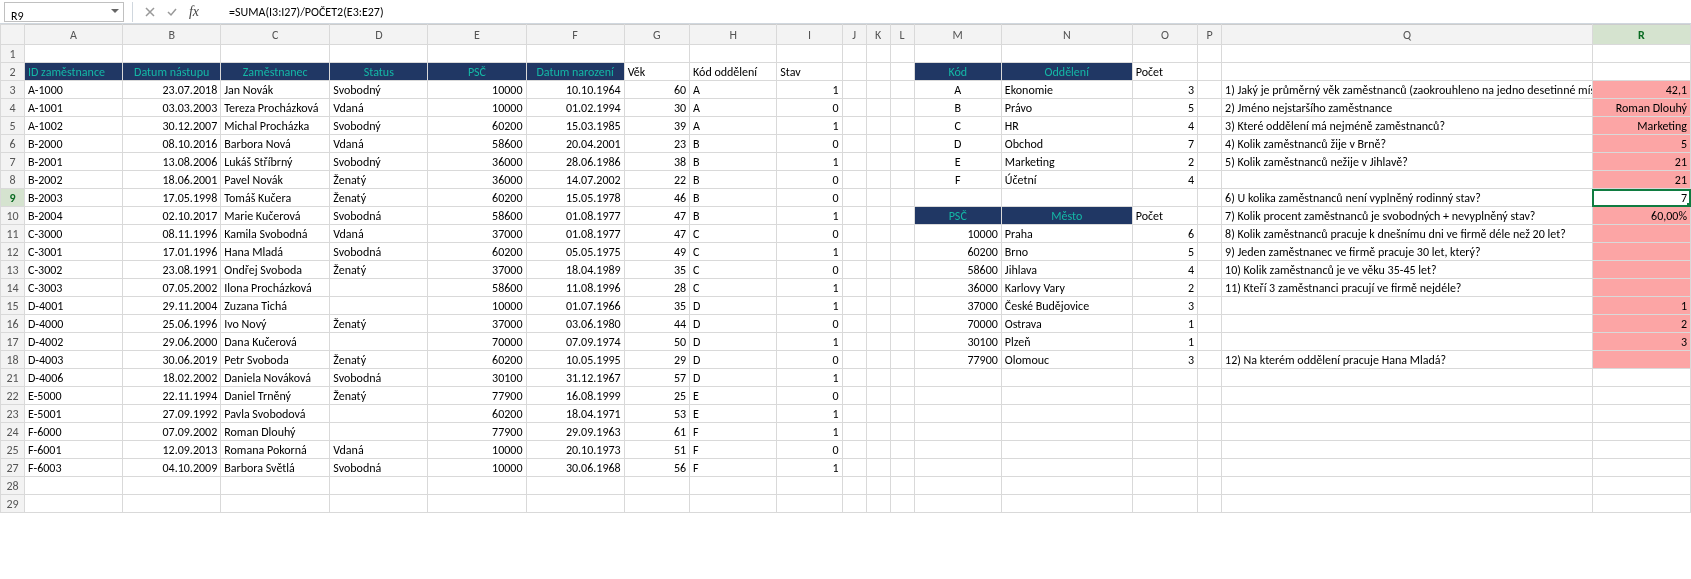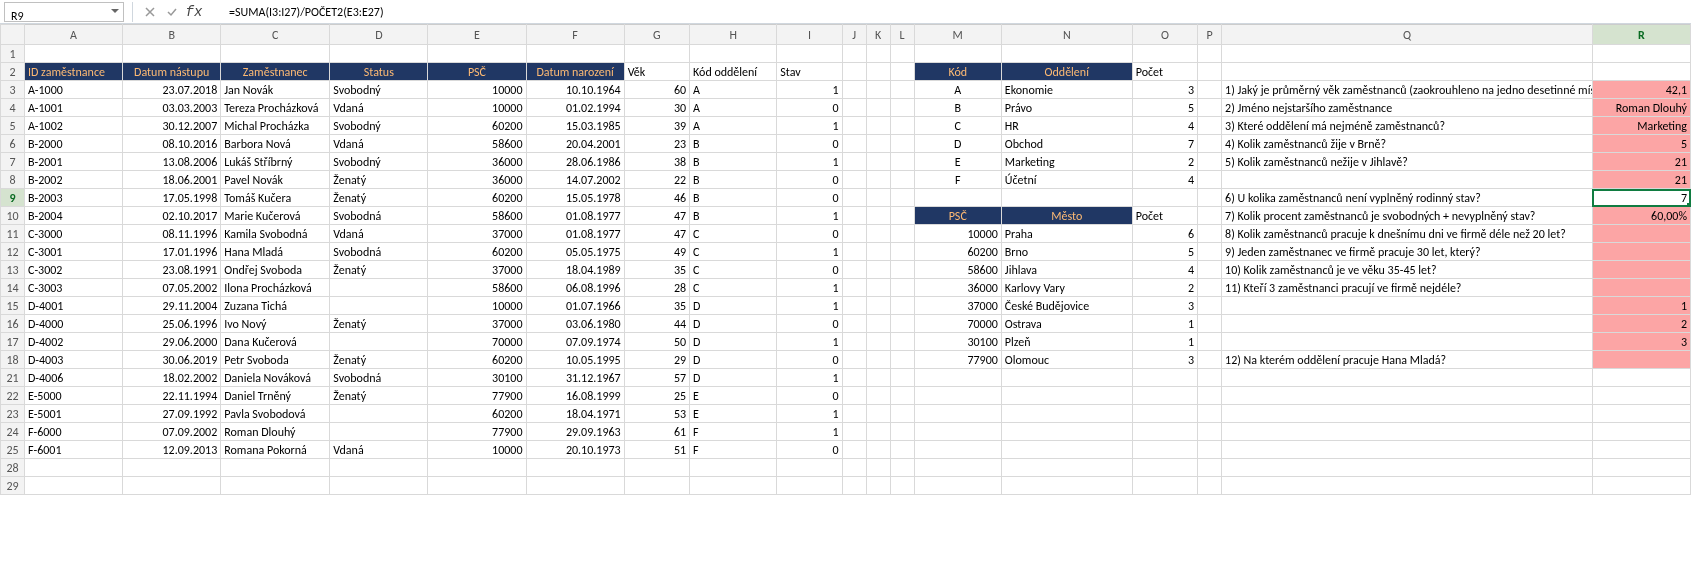--- a/index.html
+++ b/index.html
@@ -33,21 +33,21 @@
     width: 10px; height: 10px; pointer-events: none;
   }
   .nb-arrow svg { width: 10px; height: 10px; fill: #666; }
   .fb-sep { width:1px; height:20px; background:#d0d7de; margin:0 4px; }
   .fb-btn {
     width: 18px; height: 18px;
     display: flex; align-items: center; justify-content: center;
     color: #666; cursor: default;
   }
   .fb-btn svg { width:14px; height:14px; }
-  .fx-label { font-style: italic; font-family: Liberation Mono, monospace; font-size:14px; color:#444;}
+  .fx-label { font-style: italic; font-family: Liberation Serif, serif; font-size:14px; color:#444;}
   .formula-input {
     flex: 1; height: 20px; border: none; outline: none;
     font-size: 12px; padding: 0 6px;
     font-family: Calibri, "Segoe UI", Arial, sans-serif;
     margin-left: 16px;
   }
 
   
   .sheet { position: relative; }
   table.grid {
@@ -76,21 +76,21 @@
     font-weight: normal;
     text-align: center;
     width: 22px;
   }
   th.corner { background:#f3f3f3; width:22px; }
   th.colhdr.active, th.rowhdr.active { background:#d5e3cf; color:#0a6b22; font-weight:bold; }
   td.txt-l { text-align: left; }
   td.txt-r { text-align: right; }
   td.txt-c { text-align: center; }
   .hdr-dark {
-    background: #203764; color: #fdba74;
+    background: #203764; color: #14b8a6;
     text-align: center;
     font-weight: normal;
   }
   .hdr-dark.left { text-align:left; }
   .fill-blue { background:#fca5a5; }
   .sel-cell {
     outline: 2px solid #107c41; outline-offset: -2px;
     background: #fff;
   }
   .sel-handle {
@@ -448,21 +448,21 @@
             <td class="txt-l">10) Kolik zaměstnanců je ve věku 35-45 let?</td>
             <td class="txt-r fill-blue"></td>
           </tr>
           <tr>
             <th class="rowhdr">14</th>
             <td class="txt-l">C-3003</td>
             <td class="txt-r">07.05.2002</td>
             <td class="txt-l">Ilona Procházková</td>
             <td class="txt-l"></td>
             <td class="txt-r">58600</td>
-            <td class="txt-r">06.08.1996</td>
+            <td class="txt-r">11.08.1996</td>
             <td class="txt-r">28</td>
             <td class="txt-l">C</td>
             <td class="txt-r">1</td>
             <td class=""></td>
             <td class=""></td>
             <td class=""></td>
             <td class="txt-r">36000</td>
             <td class="txt-l">Karlovy Vary</td>
             <td class="txt-r">2</td>
             <td class=""></td>
@@ -652,20 +652,41 @@
             <td class=""></td>
             <td class=""></td>
             <td class=""></td>
             <td class=""></td>
             <td class=""></td>
             <td class=""></td>
             <td class=""></td>
             <td class=""></td>
           </tr>
           <tr>
+            <th class="rowhdr">27</th>
+            <td class="txt-l">F-6003</td>
+            <td class="txt-r">04.10.2009</td>
+            <td class="txt-l">Barbora Světlá</td>
+            <td class="txt-l">Svobodná</td>
+            <td class="txt-r">10000</td>
+            <td class="txt-r">30.06.1968</td>
+            <td class="txt-r">56</td>
+            <td class="txt-l">F</td>
+            <td class="txt-r">1</td>
+            <td class=""></td>
+            <td class=""></td>
+            <td class=""></td>
+            <td class=""></td>
+            <td class=""></td>
+            <td class=""></td>
+            <td class=""></td>
+            <td class=""></td>
+            <td class=""></td>
+          </tr>
+          <tr>
             <th class="rowhdr">28</th>
             <td class=""></td>
             <td class=""></td>
             <td class=""></td>
             <td class=""></td>
             <td class=""></td>
             <td class=""></td>
             <td class=""></td>
             <td class=""></td>
             <td class=""></td>

